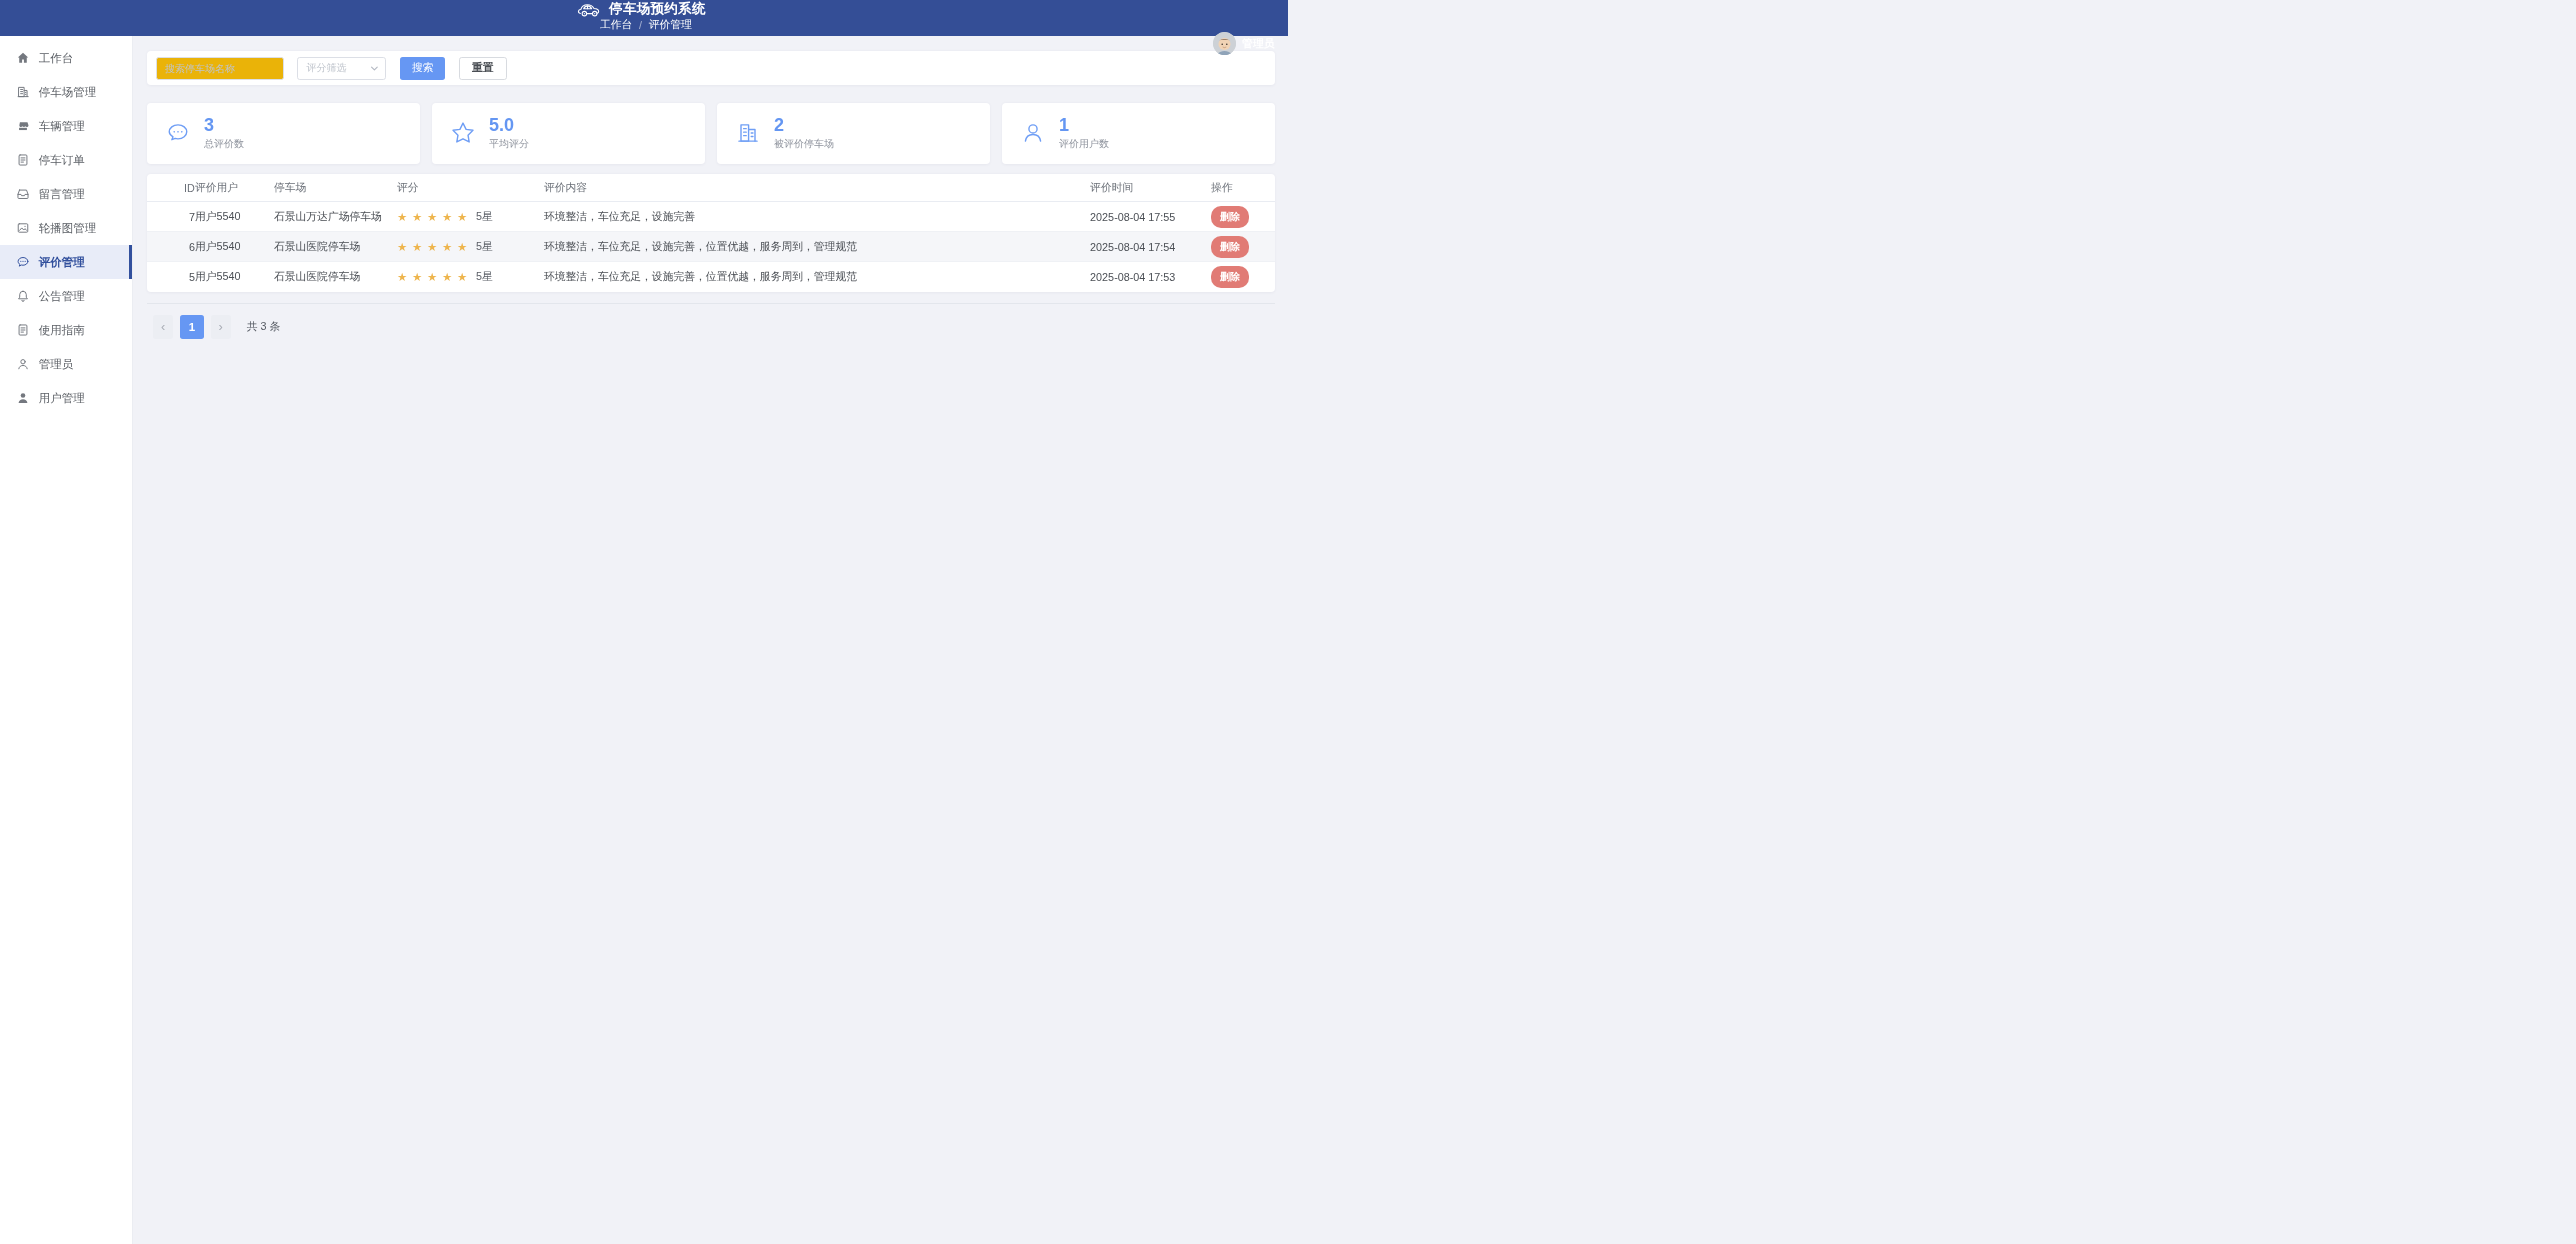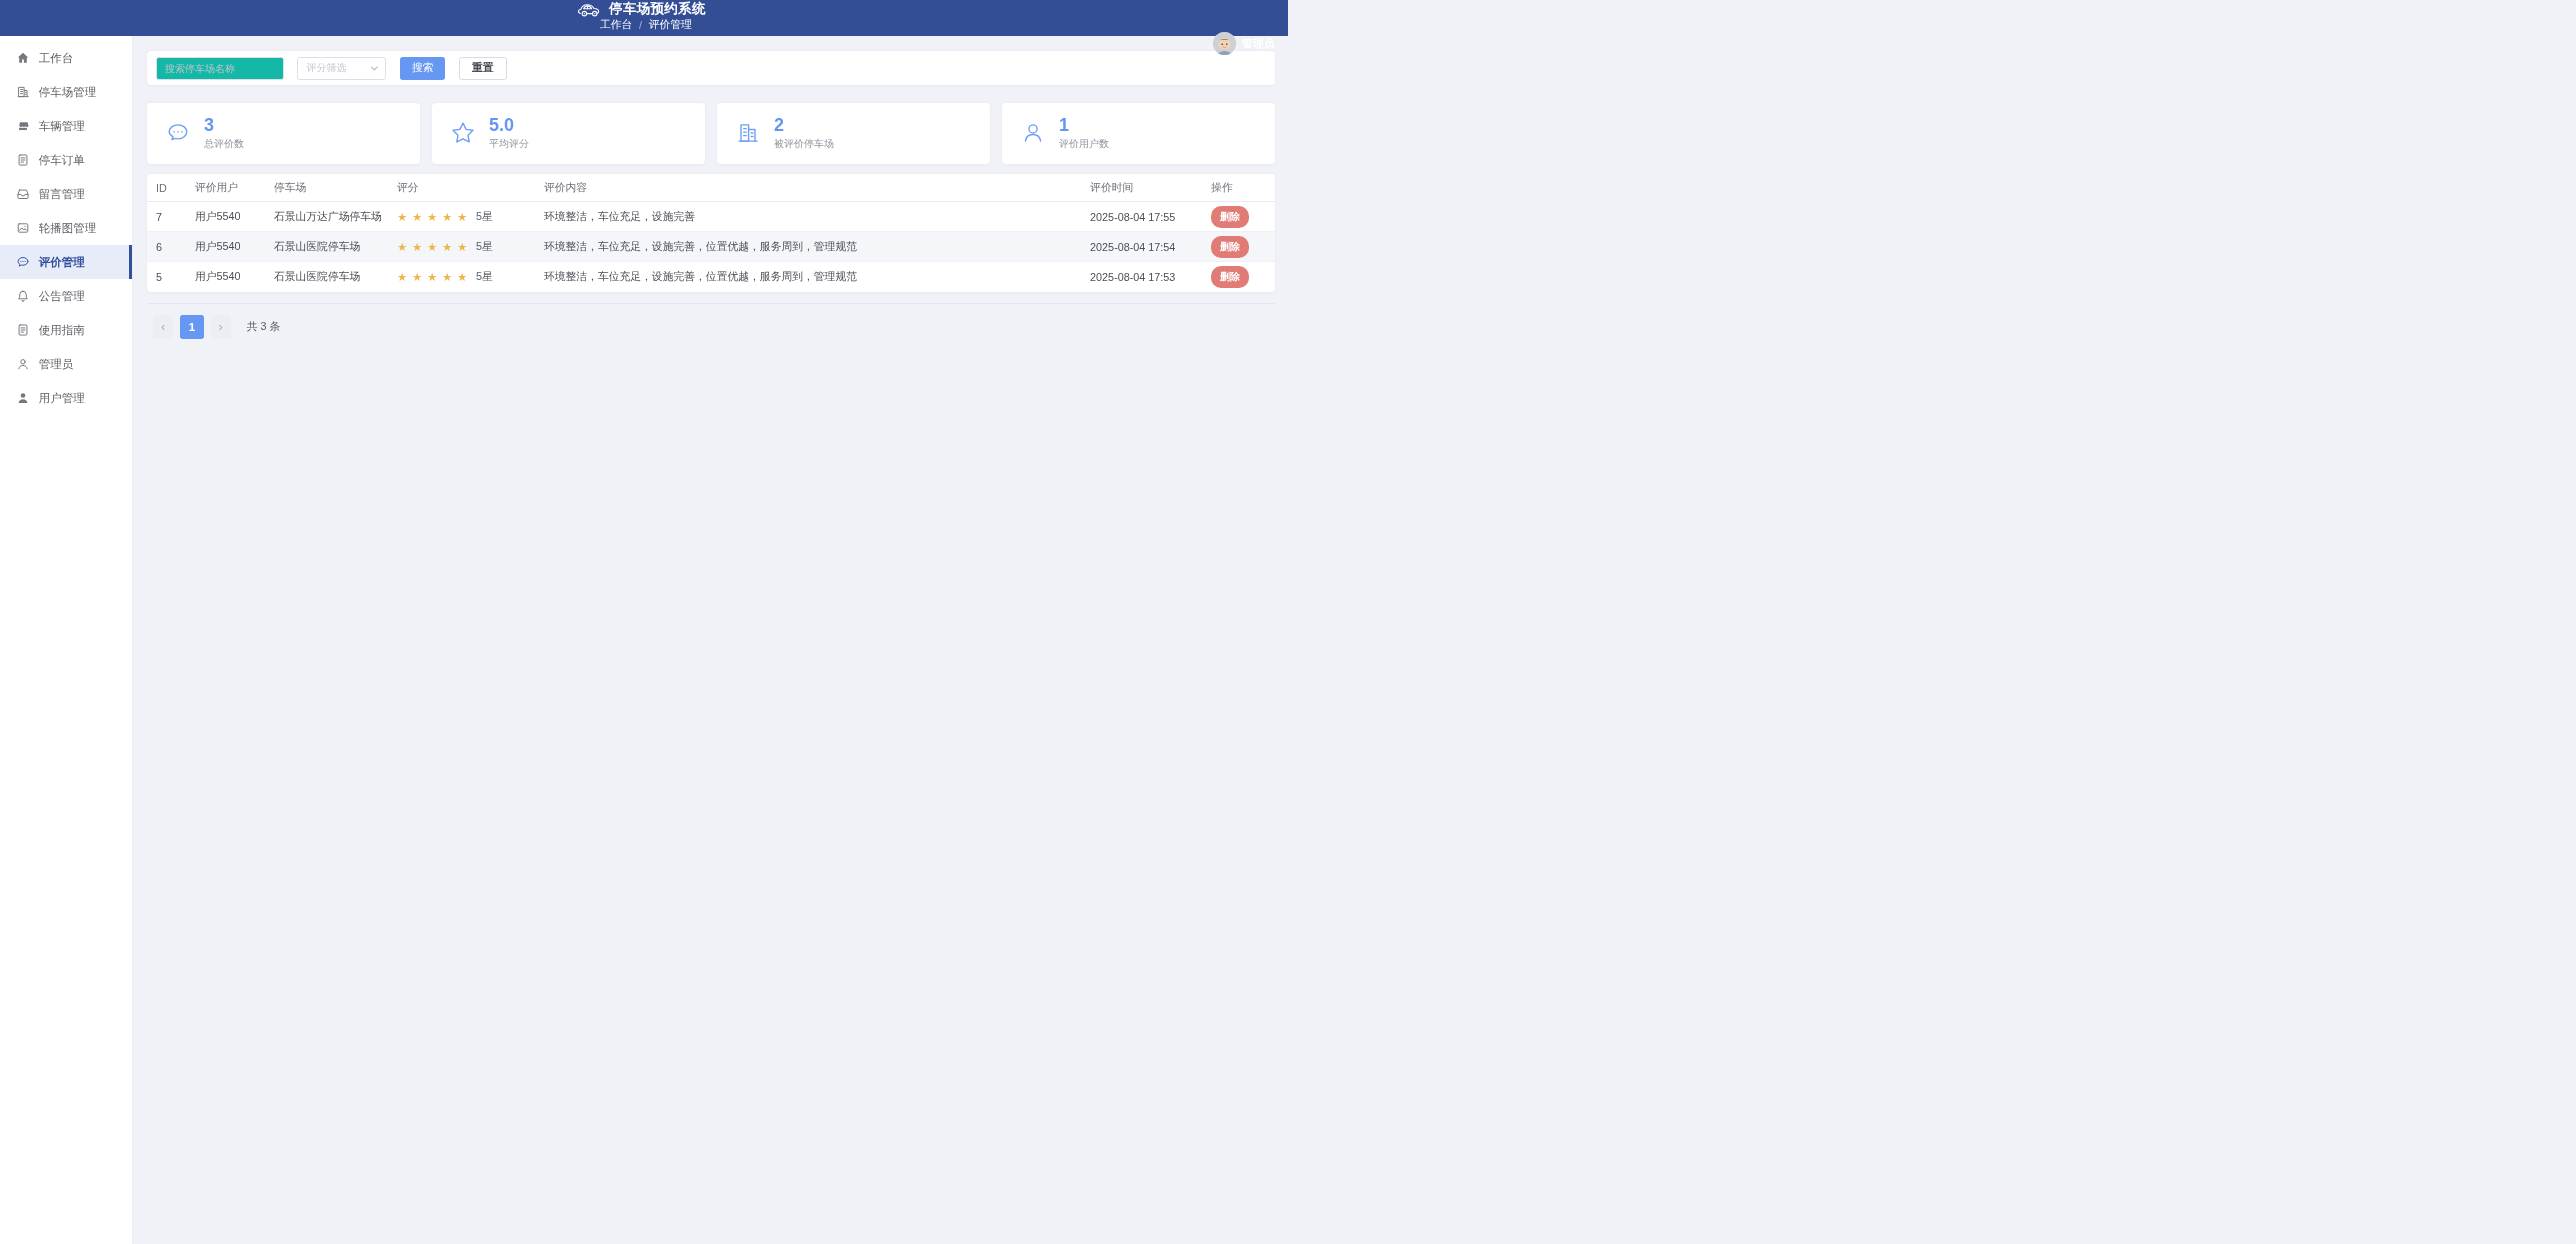--- a/index.html
+++ b/index.html
@@ -42,21 +42,21 @@
 
   
   .main{ margin-left:133px; padding:15px 13.5px 0 13.5px; }
   .card{ background:#fff; border-radius:4px; box-shadow:0 0.7px 2.7px rgba(30,40,80,.05); }
 
   
   .search-card{ height:34px; display:flex; align-items:center; gap:13.5px; padding:0 9.4px; }
   .text-input{
     width:128px; height:23px; border:0.7px solid #dcdfe6; border-radius:2.7px;
     padding:0 8px; font-size:10px; color:#4a4e54; outline:none;
-    font-family:inherit; background:#14b8a6;
+    font-family:inherit; background:#eab308;
   }
   .text-input::placeholder{ color:#bfc4cc; }
   .select{
     width:89px; height:23px; border:0.7px solid #dcdfe6; border-radius:2.7px;
     display:flex; align-items:center; justify-content:space-between;
     padding:0 6.7px 0 8px; color:#bfc4cc; font-size:10px; cursor:pointer; background:#fff;
   }
   .select svg{ width:8.8px; height:8.8px; stroke:#b3b8c2; fill:none; stroke-width:1.8; stroke-linecap:round; stroke-linejoin:round; }
   .btn{ height:23px; border:none; border-radius:2.7px; font-size:10.8px; cursor:pointer; font-family:inherit;text-align:center; }
   .btn-primary{ background:#6697f3; color:#fff; padding:0 12px; }
@@ -69,21 +69,21 @@
   .stat-value{ font-size:18px; font-weight:bold; color:#6496f2; line-height:1.15; }
   .stat-label{ font-size:10px; color:#8d929c; margin-top:2px; }
 
   
   .table-card{ margin-top:10.8px; overflow:hidden; }
   .trow{ display:flex; align-items:center; padding:0 9.4px; }
   .thead{ height:28px; color:#6b7078; font-weight:500; border-bottom:0.7px solid #e9ecf2; font-size:10.8px; }
   .tbody-row{ height:30px; font-size:10.8px; color:#4a4e54; border-bottom:0.7px solid #eff1f5; }
   .tbody-row:last-child{ border-bottom:none; }
   .tbody-row.striped{ background:#f5f6f9; }
-  .col-id{ width:39px; }
+  .col-id{ width:39px;text-align:right; }
   .col-user{ width:79px; }
   .col-lot{ width:123px; }
   .col-rating{ width:147px; display:flex; align-items:center; }
   .col-content{ flex:1; }
   .col-time{ width:121px; }
   .col-action{ width:54px; }
   .star{ color:#eeb54d; font-size:11.5px; margin-right:4.7px; }
   .star-text{ color:#5a5e66; margin-left:4px; }
   .btn-danger{
     background:#e17b75; color:#fff; border:none; border-radius:10px;

